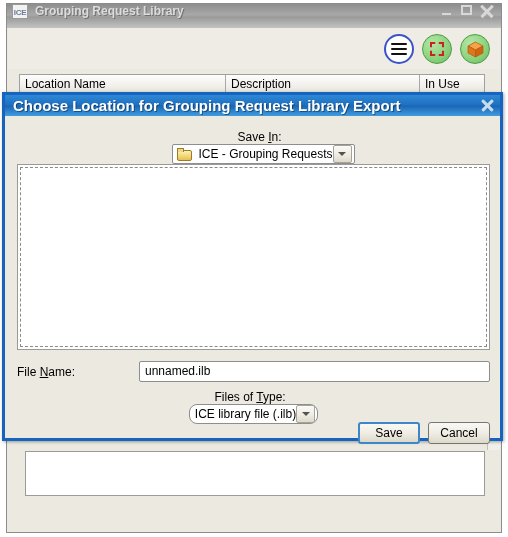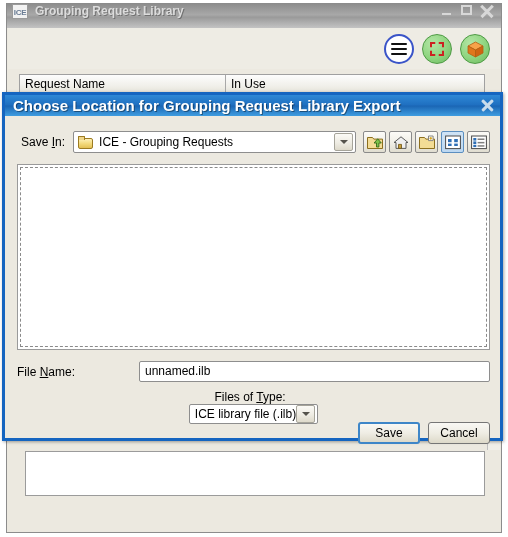--- a/index.html
+++ b/index.html
@@ -219,25 +219,26 @@
 
   .dlg-body {
     position: absolute;
     left: 0; top: 21px; right: 0; bottom: 0;
     background: #ece9e0;
   }
 
   
   .savein-row {
     position: absolute;
-    left: 16px; top: 14px;
+    left: 24px; top: 14px;
     right: 10px;
     height: 24px;
     display: flex;
     align-items: center;
+    flex-direction: column;
   }
   .field-label {
     font-size: 12px;
     white-space: nowrap;
     flex: none;
   }
   .field-label u { text-decoration: underline; }
 
   .combo {
     margin-left: 8px;
@@ -360,21 +361,21 @@
     box-sizing: border-box;
     white-space: nowrap;
     overflow: hidden;
     min-width: 0;
   }
   .combo2 {
     flex: 1;
     height: 21px;
     background: #ffffff;
     border: 1px solid #8e8e8e;
-    border-radius: 2px;
+    border-radius: 8px;
     display: flex;
     align-items: center;
     box-sizing: border-box;
     padding-left: 5px;
     min-width: 0;
   }
   .combo2-text { flex: 1; font-size: 12px; white-space: nowrap; overflow: hidden; }
 
   
   .actions {
@@ -433,21 +434,22 @@
     <div class="round-btn green">
       <svg class="box3d" viewBox="0 0 17 17">
         <polygon points="1,5 8.5,1 16,5 8.5,9" fill="#f7a34a" stroke="#b35f12" stroke-width="0.8"></polygon>
         <polygon points="1,5 8.5,9 8.5,16 1,12" fill="#e0761c" stroke="#b35f12" stroke-width="0.8"></polygon>
         <polygon points="16,5 8.5,9 8.5,16 16,12" fill="#cf6412" stroke="#b35f12" stroke-width="0.8"></polygon>
       </svg>
     </div>
   </div>
 
   <div class="bg-table-head">
-    <div class="th" style="width:206px">Request Name</div>
+    <div class="th" style="width:206px">Location Name</div>
+    <div class="th" style="width:194px">Description</div>
     <div class="th" style="flex:1">In Use</div>
   </div>
 
   <div class="bg-scroll-sliver"></div>
 
   <div class="bg-bottom-panel"></div>
 
 </div>
 
 <div class="dialog">

